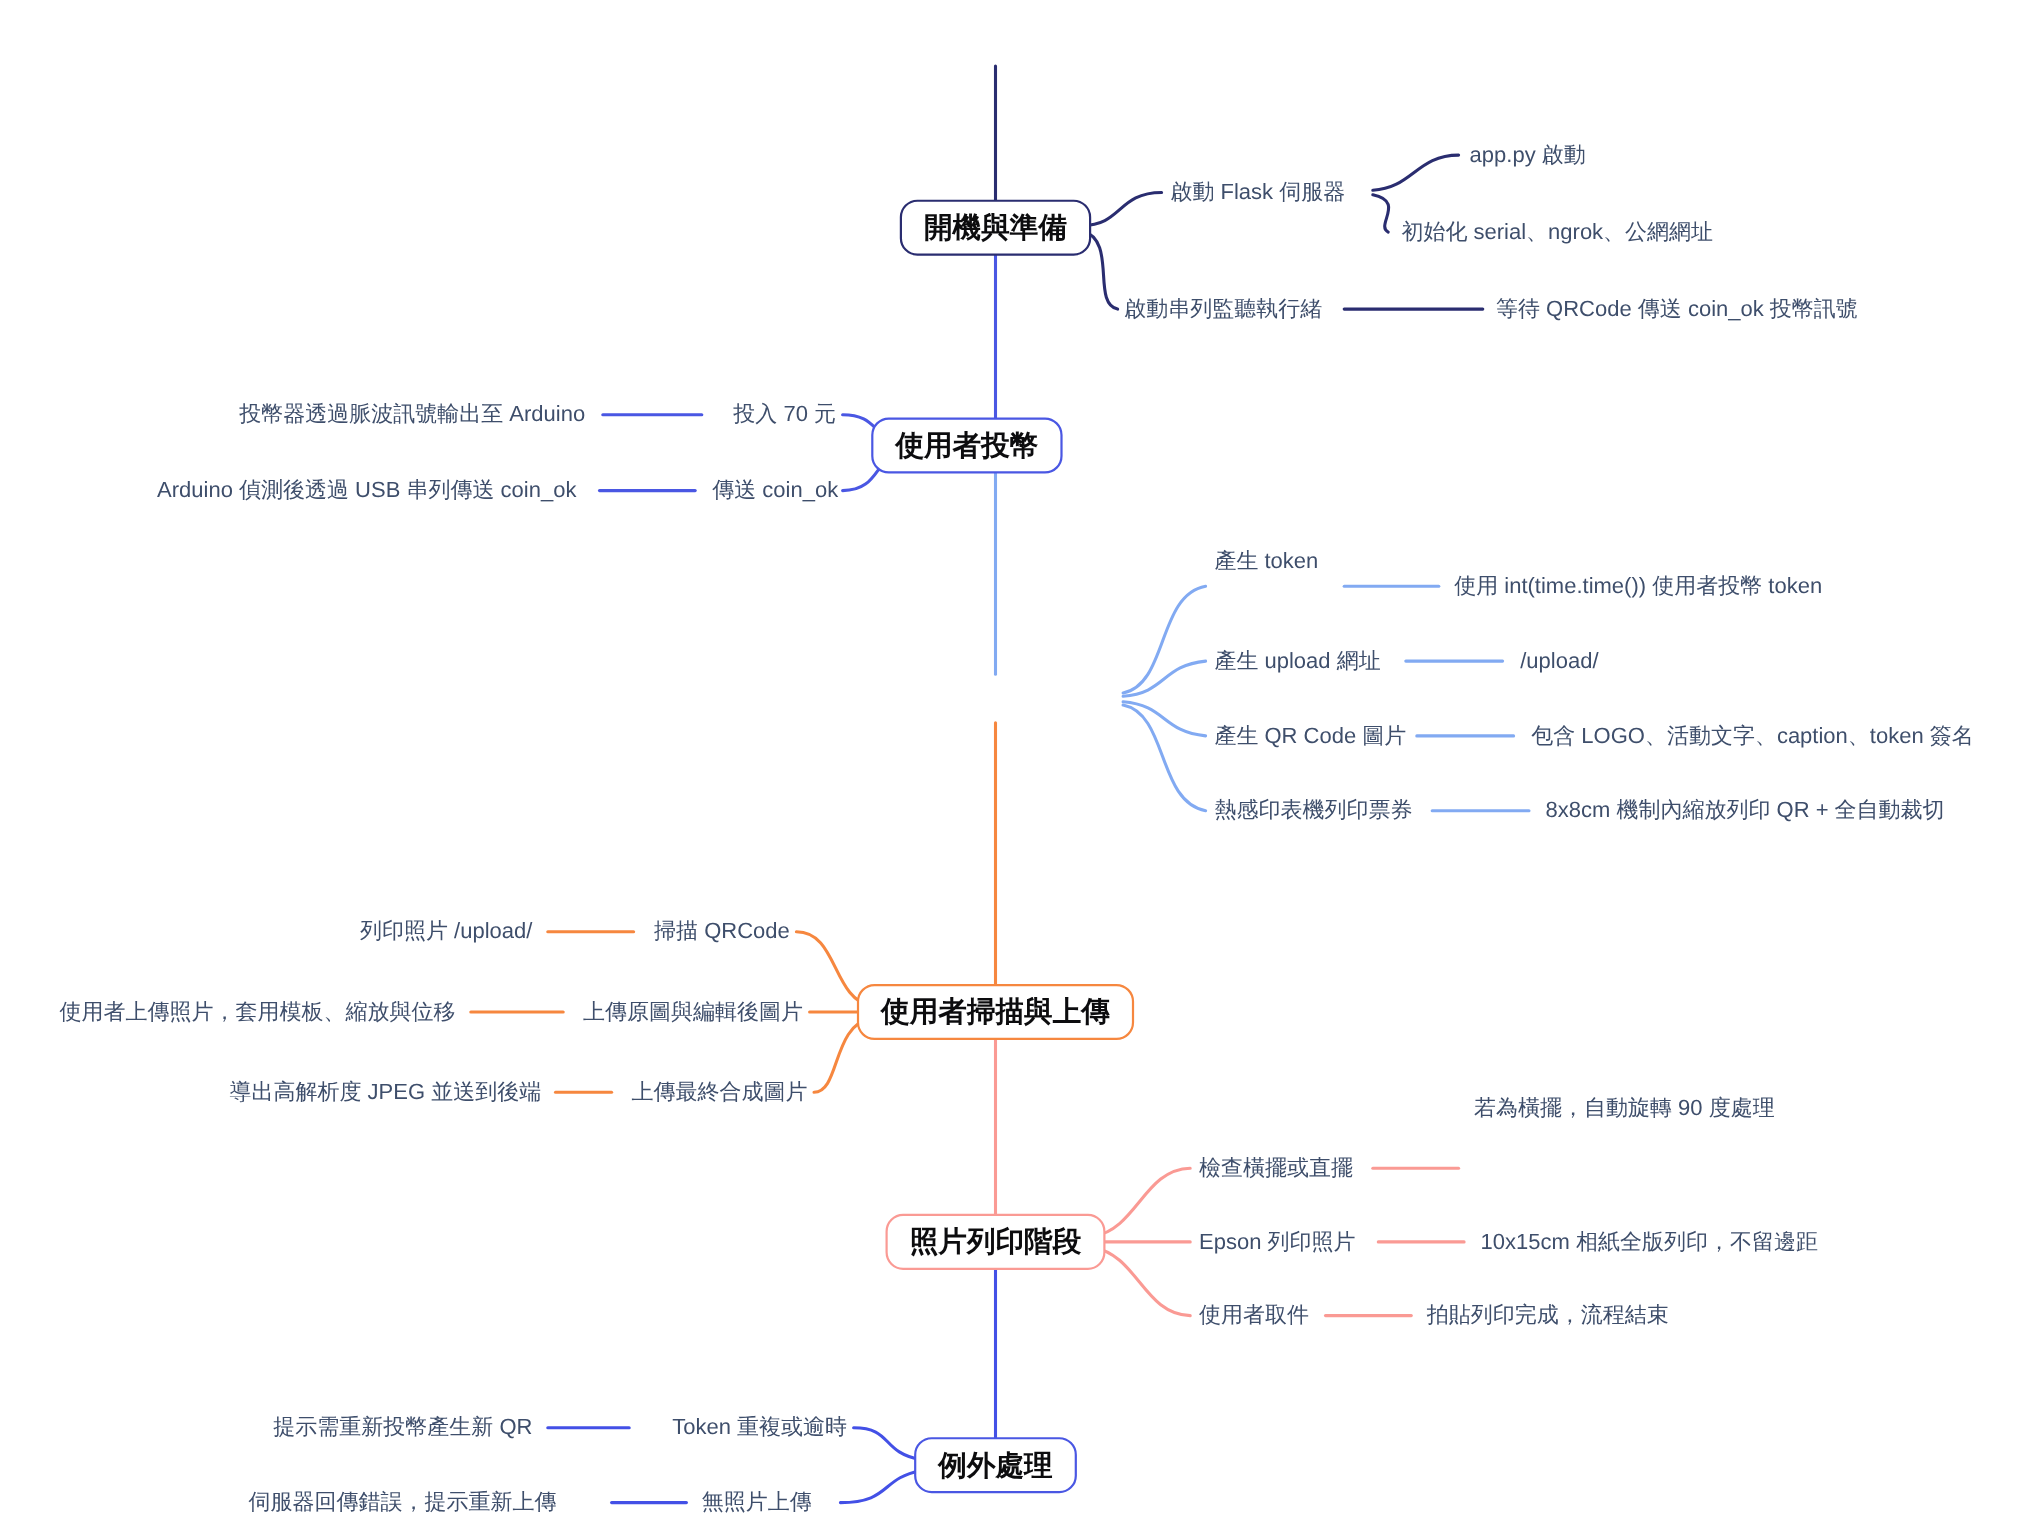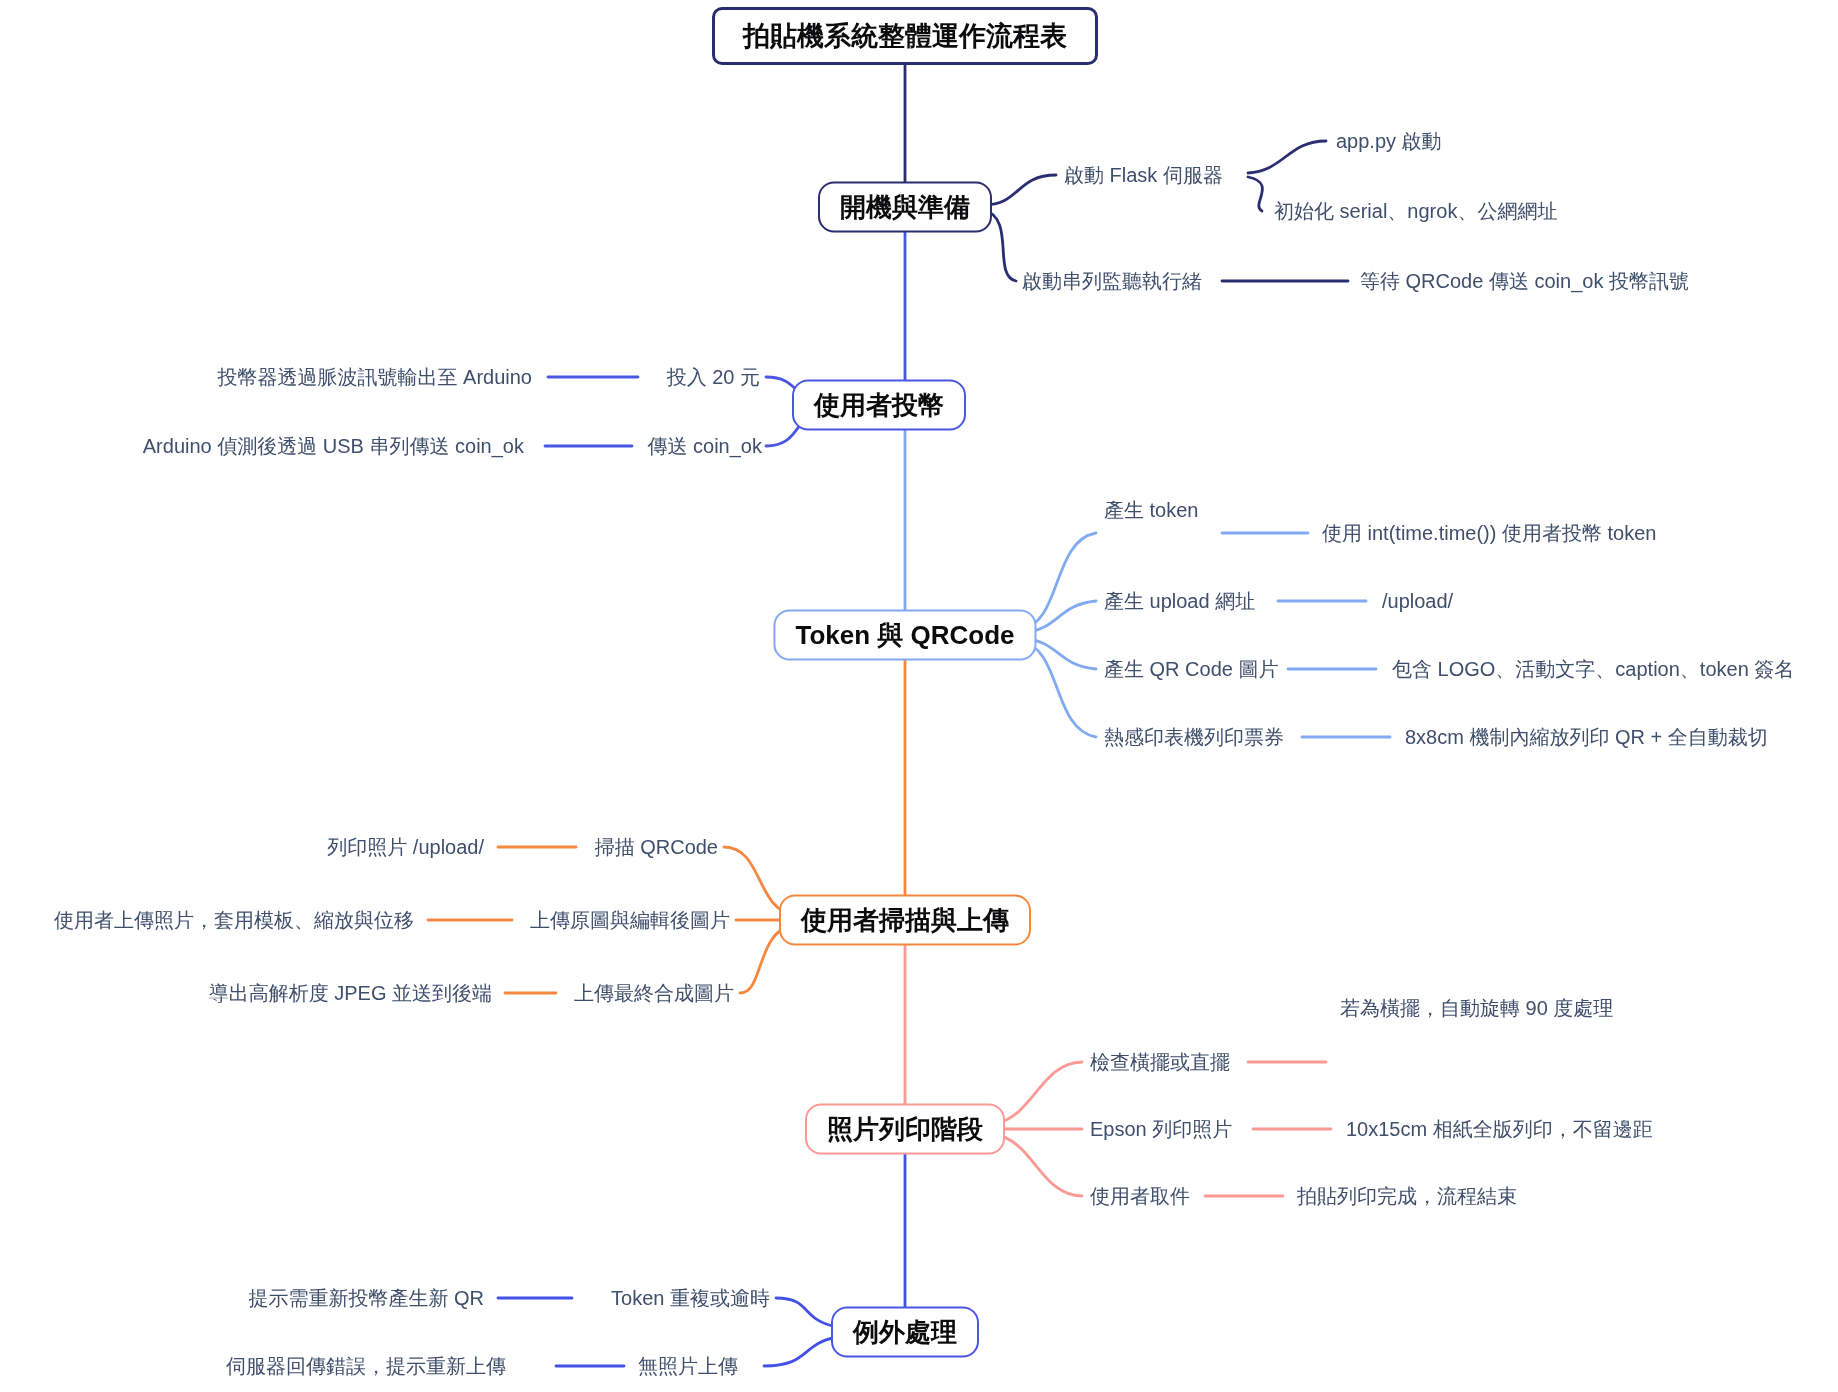--- a/index.html
+++ b/index.html
@@ -99,36 +99,34 @@
     </g>
     <g class="dblue">
       <path d="M905,1150 L905,1311"></path>
       <path d="M837,1327 C800,1320 812,1298 776,1298"></path>
       <path d="M837,1337 C800,1344 810,1366 764,1366"></path>
       <path d="M498,1298 L572,1298"></path>
       <path d="M556,1366 L624,1366"></path>
     </g>
   </svg>
 
-  <div class="node title" style="left:905px;top:36px;border-color:#2a2d70">拍貼機系統整體運作流程表</div>
 
   <div class="node" style="left:905px;top:207px;border-color:#2a2d70">開機與準備</div>
   <div class="node" style="left:879px;top:405px;border-color:#4a57e3">使用者投幣</div>
-  <div class="node" style="left:905px;top:635px;border-color:#82aaf2">Token 與 QRCode</div>
   <div class="node" style="left:905px;top:920px;border-color:#f6873f">使用者掃描與上傳</div>
   <div class="node" style="left:905px;top:1129px;border-color:#fa9a94">照片列印階段</div>
   <div class="node" style="left:905px;top:1332px;border-color:#4a57e3">例外處理</div>
 
   <div class="lbl" style="left:1064px;top:175px">啟動 Flask 伺服器</div>
   <div class="lbl" style="left:1336px;top:141px">app.py 啟動</div>
   <div class="lbl" style="left:1274px;top:211px">初始化 serial、ngrok、公網網址</div>
   <div class="lbl" style="left:1022px;top:281px">啟動串列監聽執行緒</div>
   <div class="lbl" style="left:1360px;top:281px">等待 QRCode 傳送 coin_ok 投幣訊號</div>
 
-  <div class="lbl" style="right:1078px;top:377px">投入 20 元</div>
+  <div class="lbl" style="right:1078px;top:377px">投入 70 元</div>
   <div class="lbl" style="right:1306px;top:377px">投幣器透過脈波訊號輸出至 Arduino</div>
   <div class="lbl" style="right:1076px;top:446px">傳送 coin_ok</div>
   <div class="lbl" style="right:1314px;top:446px">Arduino 偵測後透過 USB 串列傳送 coin_ok</div>
 
   <div class="lbl" style="left:1104px;top:510px">產生 token</div>
   <div class="lbl" style="left:1322px;top:533px">使用 int(time.time()) 使用者投幣 token</div>
   <div class="lbl" style="left:1104px;top:601px">產生 upload 網址</div>
   <div class="lbl" style="left:1382px;top:601px">/upload/</div>
   <div class="lbl" style="left:1104px;top:669px">產生 QR Code 圖片</div>
   <div class="lbl" style="left:1392px;top:669px">包含 LOGO、活動文字、caption、token 簽名</div>

